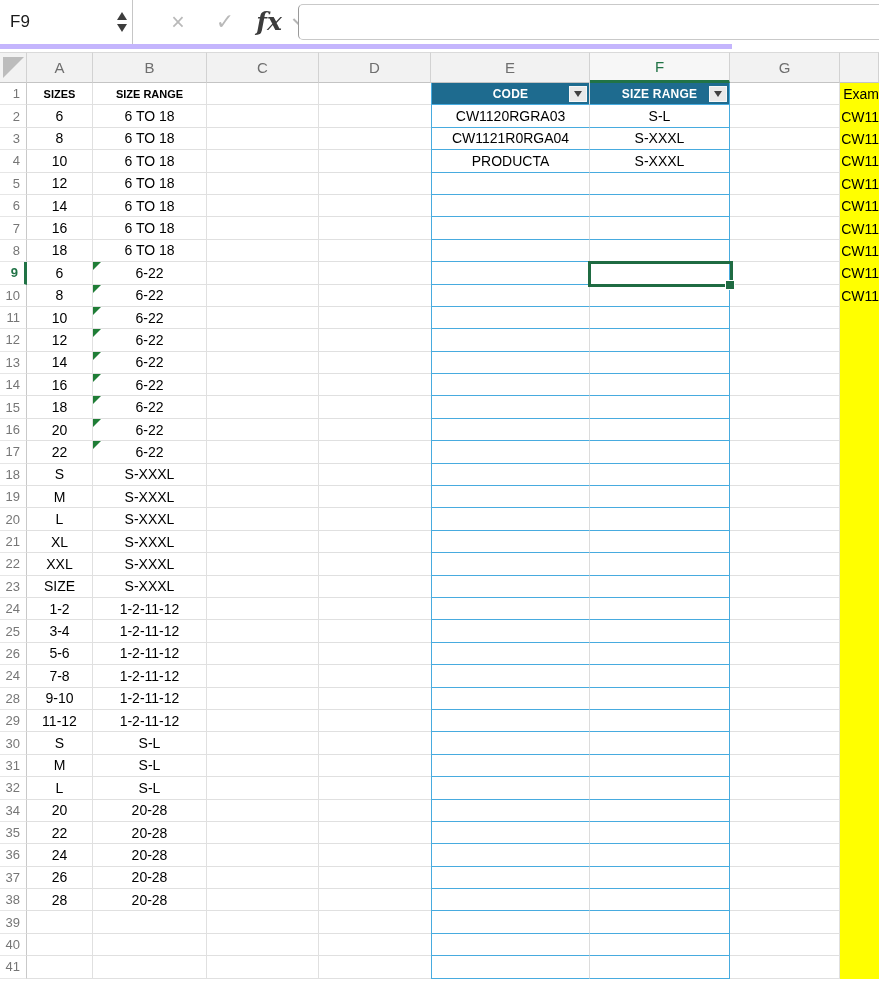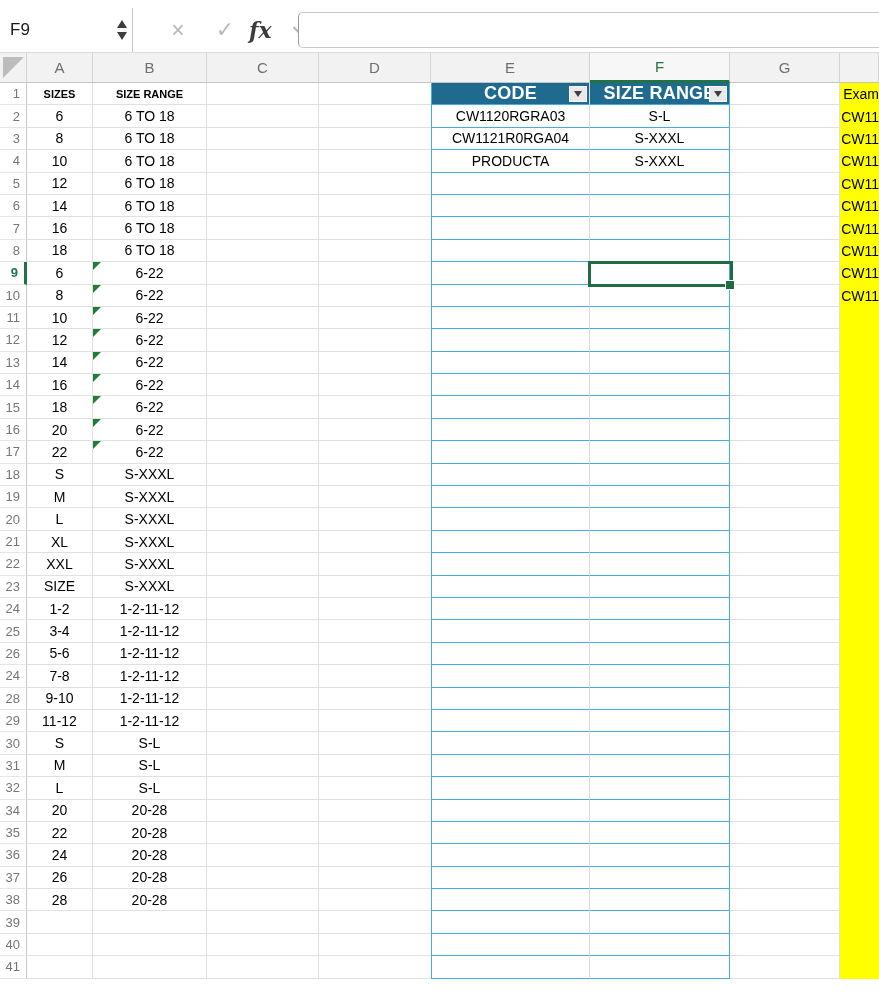--- a/index.html
+++ b/index.html
@@ -1,34 +1,34 @@
 <!DOCTYPE html>
 <html><head>
 <meta charset="utf-8">
 <style>
   html,body{margin:0;padding:0;background:#fff;}
   .app{position:relative;width:879px;height:999px;overflow:hidden;background:#fff;
        font-family:"Liberation Sans","DejaVu Sans",sans-serif;-webkit-font-smoothing:antialiased;}
 
   
-  .toolbar{position:absolute;left:0;top:8px;width:732px;height:44px;background:#fff;
+  .toolbar{position:absolute;left:0;top:0;width:732px;height:44px;background:#fff;
            border-bottom:5px solid #c4b5fd;display:flex;align-items:center;}
   .namebox{position:relative;width:133px;height:44px;border-right:1px solid #c6c6c6;
            display:flex;align-items:center;box-sizing:border-box;}
   .namebox .nbval{padding-left:10px;font-size:17px;color:#1a1a1a;}
   .stepper{position:absolute;right:5px;top:0;height:100%;display:flex;flex-direction:column;
            justify-content:center;gap:4px;cursor:default;}
   .stepper i{display:block;width:0;height:0;border-left:5px solid transparent;border-right:5px solid transparent;}
   .stepper .up{border-bottom:8px solid #3d3d3d;}
   .stepper .down{border-top:8px solid #3d3d3d;}
   .fbicons{display:flex;align-items:center;padding-left:22px;gap:0;}
   .icx{width:46px;text-align:center;font-size:23px;color:#b9b9b9;line-height:44px;}
   .iccheck{width:48px;text-align:center;font-size:22px;color:#b9b9b9;line-height:44px;}
-  .icfx{width:40px;text-align:left;font-family:"DejaVu Serif","Liberation Serif",serif;
-        font-style:italic;font-weight:600;font-size:22px;color:#3c3c3c;line-height:44px;}
+  .icfx{width:40px;text-align:center;font-family:"DejaVu Serif","Liberation Serif",serif;
+        font-style:italic;font-weight:600;font-size:25px;color:#3c3c3c;line-height:44px;}
   .chev{width:9px;height:9px;border-right:2px solid #b5b5b5;border-bottom:2px solid #b5b5b5;
         transform:rotate(45deg) translate(-2px,-2px);margin-left:6px;}
   .finput{position:absolute;left:298px;top:4px;width:581px;height:36px;box-sizing:border-box;
           background:#fff;border:1.5px solid #c9c9c9;border-right:none;border-radius:5px 0 0 5px;
           font-size:15px;padding:0 8px;outline:none;border-left-color:#9a9a9a;}
 
   
   .colheads{position:absolute;left:0;top:52px;width:879px;height:31px;display:flex;box-sizing:border-box;}
   .ch{box-sizing:border-box;height:31px;background:#f2f2f2;border-top:1px solid #dadada;
       border-right:1px solid #d2d2d2;border-bottom:1px solid #c4c4c4;display:flex;
@@ -53,21 +53,21 @@
   .cC{width:112px;}
   .cD{width:112px;border-right:none;}
   .cE{width:159px;border-left:1.5px solid #47abdf;border-bottom:1.5px solid #47abdf;
       border-right:1px solid #dcdcdc;}
   .cF{width:140px;border-right:1.5px solid #47abdf;border-bottom:1.5px solid #47abdf;}
   .cG{width:110px;}
   .cH{width:39px;background:#ffff00;border-right:none;border-bottom:none;
       justify-content:flex-end;padding-left:3px;}
   .hdr span{font-weight:700;font-size:11px;}
   .teal{background:#1e6b8f;position:relative;}
-  .teal span{color:#fff;font-weight:700;font-size:18px;letter-spacing:.2px;}
+  .teal span{color:#fff;font-weight:700;font-size:12px;letter-spacing:.2px;}
   .fbtn{position:absolute;right:2.5px;top:2.5px;width:18px;height:16px;background:#e9e9e9;
         border:1px solid #f7f7f7;box-sizing:border-box;display:flex;align-items:center;
         justify-content:center;cursor:default;}
   .fbtn i{display:block;width:0;height:0;border-left:4.5px solid transparent;
           border-right:4.5px solid transparent;border-top:6px solid #404040;}
   .tri{position:absolute;left:0;top:0;width:0;height:0;
        border-top:8px solid #1f7d36;border-right:8px solid transparent;}
 
   
   .sel-box{position:absolute;left:588px;top:260.5px;width:144.5px;height:26.5px;box-sizing:border-box;

